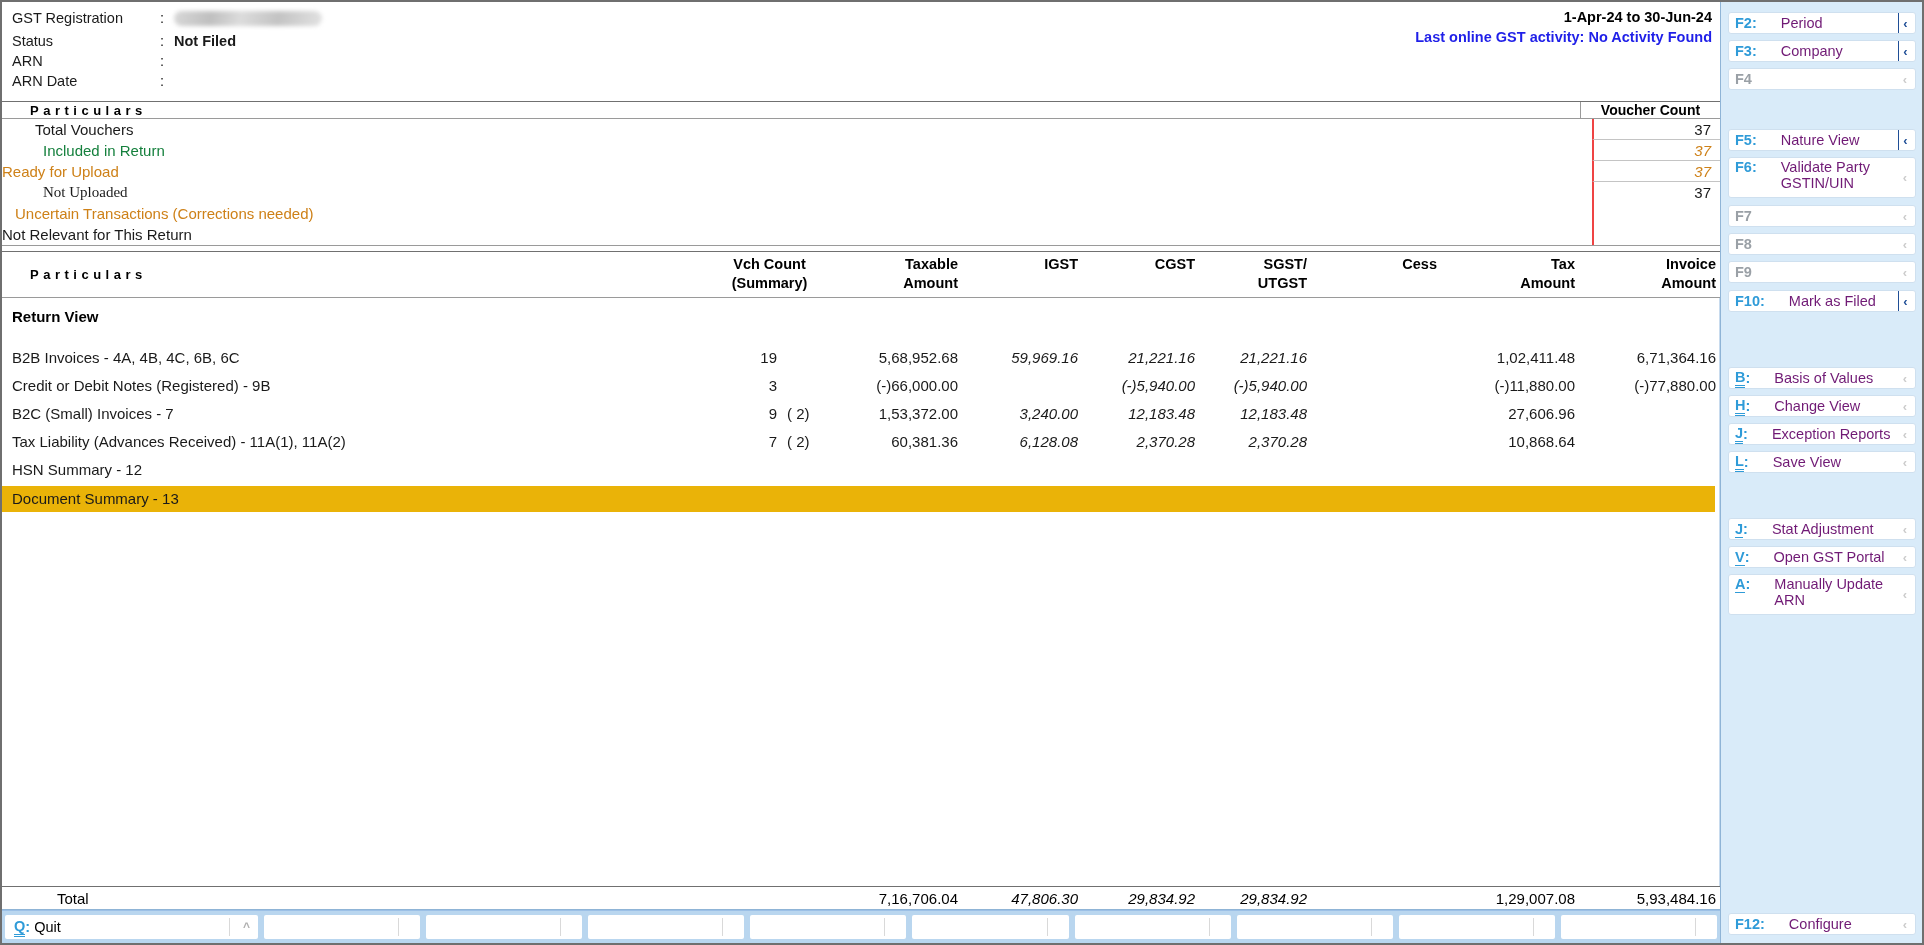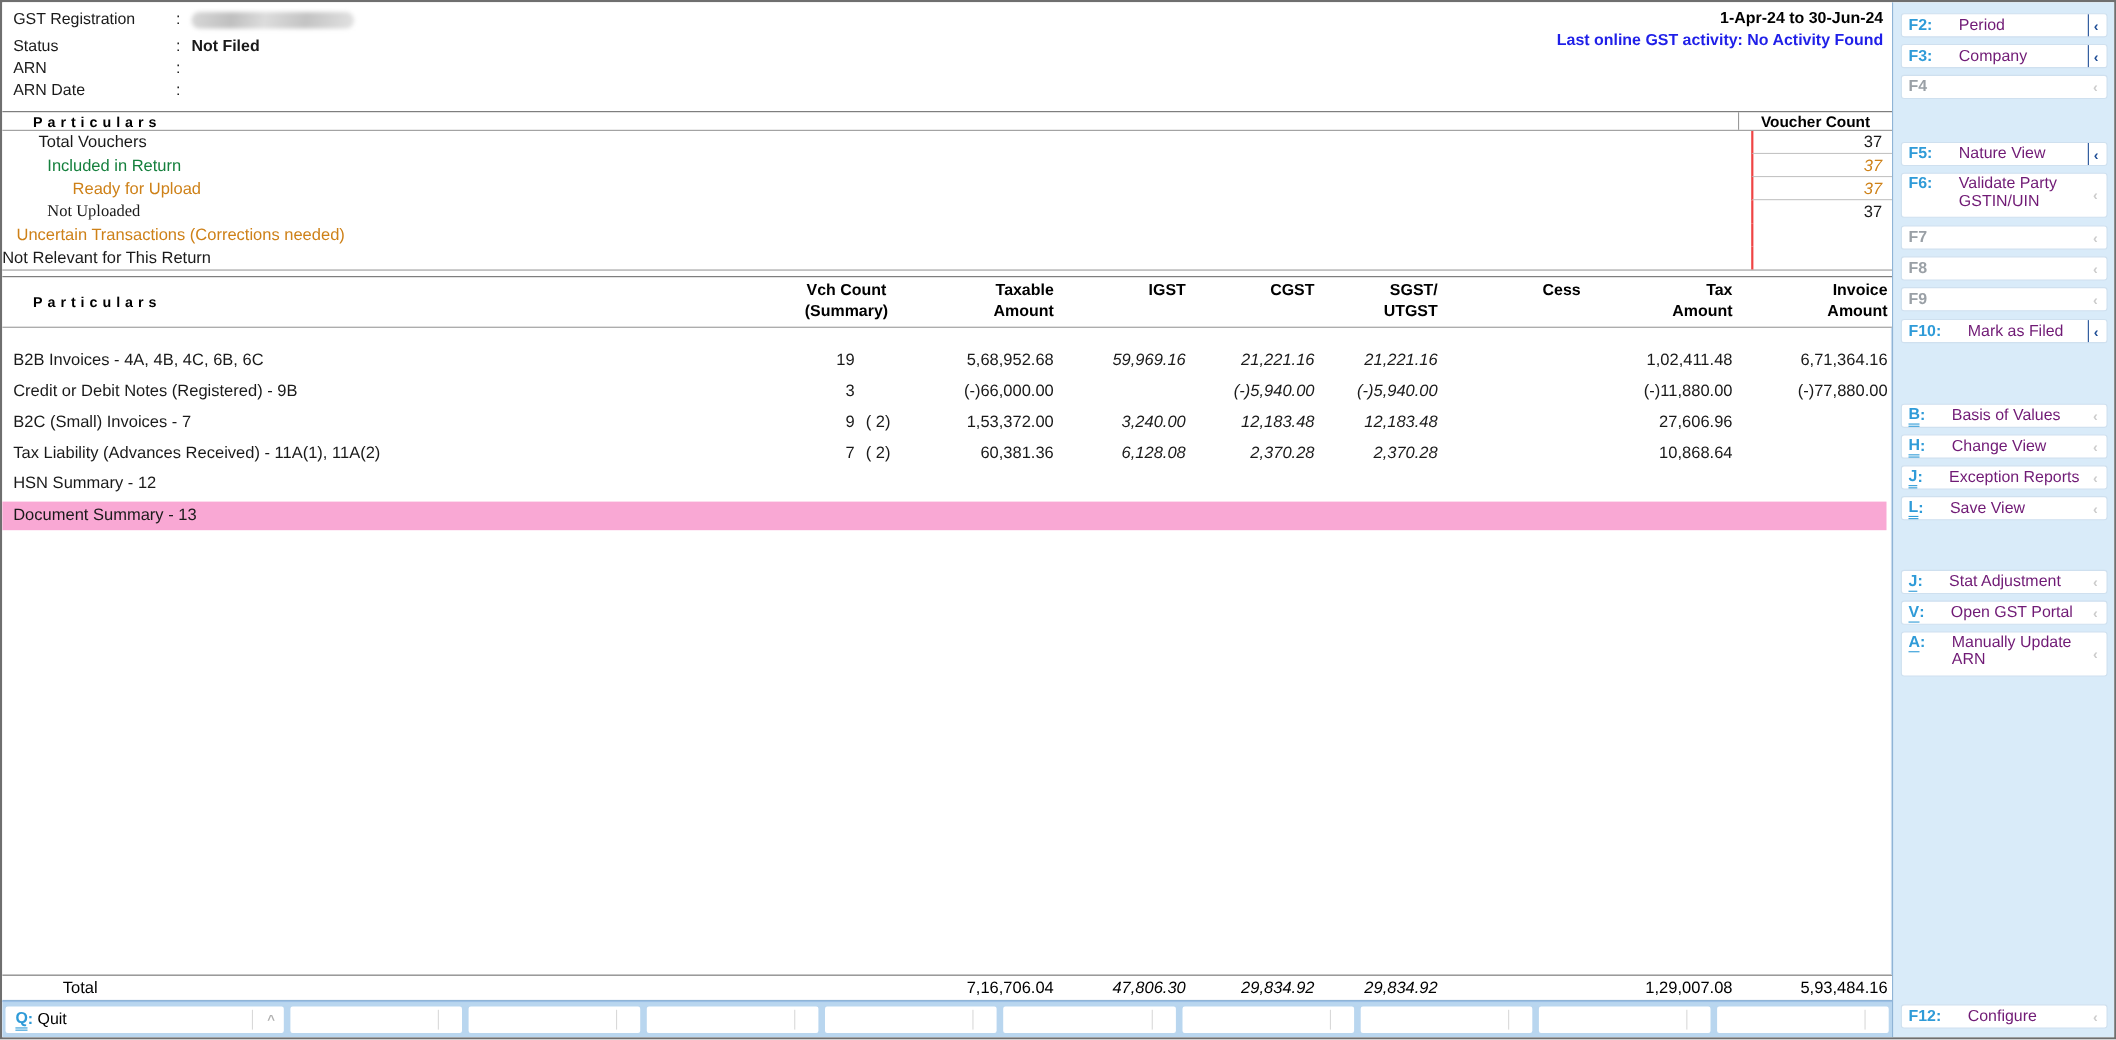--- a/index.html
+++ b/index.html
@@ -57,21 +57,21 @@
   .vt-row .vt-lab { flex:1; align-self:stretch; display:flex; align-items:center; color:#1a1a1a; }
   .vt-row .vt-cnt {
     width:128px; align-self:stretch; border-left:2px solid #ef4444;
     display:flex; align-items:center; justify-content:flex-end; padding-right:9px; color:#1a1a1a;
   }
   .vt-row:nth-child(1) .vt-lab { padding-left:10px; font-weight:bold; }
   .vt-row:nth-child(1) .vt-cnt { font-weight:bold; }
   .vt-row:nth-child(2) .vt-lab { padding-left:33px; }
   .vt-row:nth-child(3) .vt-lab { padding-left:41px; color:#15803d; }
   .vt-row:nth-child(3) .vt-cnt { color:#CE8118; font-style:italic; }
-  .vt-row:nth-child(4) .vt-lab { padding-left:64px; color:#CE8118; }
+  .vt-row:nth-child(4) .vt-lab { color:#CE8118; }
   .vt-row:nth-child(4) .vt-cnt { color:#CE8118; font-style:italic; }
   .vt-row:nth-child(5) .vt-lab { padding-left:41px;font-family:Liberation Serif, serif; }
   .vt-row:nth-child(6) .vt-lab { padding-left:13px; color:#CE8118; }
   .vt-row:nth-child(-n+4) .vt-cnt { border-bottom:1px solid #c4c4c4; }
 
   
   .rt { flex:1; display:flex; flex-direction:column; min-height:0; }
   .rt-head {
     margin-top:5px; border-top:1px solid #707070; border-bottom:1px solid #9a9a9a;
     display:flex; padding:3px 0 4px; font-weight:bold; font-size:14.5px; line-height:19px; flex:none;
@@ -88,21 +88,21 @@
   .c-cess { width:130px; flex:none; text-align:right; padding-right:4px; }
   .c-txa  { width:138px; flex:none; text-align:right; padding-right:4px; }
   .c-inv  { width:141px; flex:none; text-align:right; padding-right:4px; }
   .rt-head .c-lab { letter-spacing:4.5px; font-size:13px; padding-left:28px; align-self:center; }
 
   .rt-body { flex:1; position:relative; border-right:1px solid #c8dbee; padding-top:4px; }
   .rt-section { height:30px; line-height:30px; font-weight:bold; font-size:15px; padding-left:10px; }
   .rt-spacer { height:12px; }
   .rt-row { display:flex; height:28px; line-height:28px; font-size:15px; color:#1a1a1a; }
   .rt-row .c-lab { padding-left:10px; }
-  .rt-row.hl { background:#f9a8d4; margin-right:4px; height:26px; line-height:26px; margin-top:2px;flex-direction:column; }
+  .rt-row.hl { background:#eab308; margin-right:4px; height:26px; line-height:26px; margin-top:2px;flex-direction:column; }
   .i { font-style:italic; }
 
   .rt-total {
     flex:none; display:flex; height:24px; align-items:center; font-weight:normal; font-size:15px;
     border-top:1px solid #707070; border-bottom:1px solid #8fb4d6; background:#fff;
   }
   .rt-total .c-lab { padding-left:55px; }
 
   
   .bottombar {
@@ -236,20 +236,21 @@
           <span>Tax</span>
           <span>Amount</span>
         </div>
         <div class="c-inv">
           <span>Invoice</span>
           <span>Amount</span>
         </div>
       </div>
 
       <div class="rt-body">
+        <div class="rt-section">Return View</div>
         <div class="rt-spacer"></div>
 
         <div class="rt-row">
           <div class="c-lab">B2B Invoices - 4A, 4B, 4C, 6B, 6C</div>
           <div class="c-vch">19</div>
           <div class="c-note"></div>
           <div class="c-tax">5,68,952.68</div>
           <div class="c-igst i">59,969.16</div>
           <div class="c-cgst i">21,221.16</div>
           <div class="c-sgst i">21,221.16</div>

